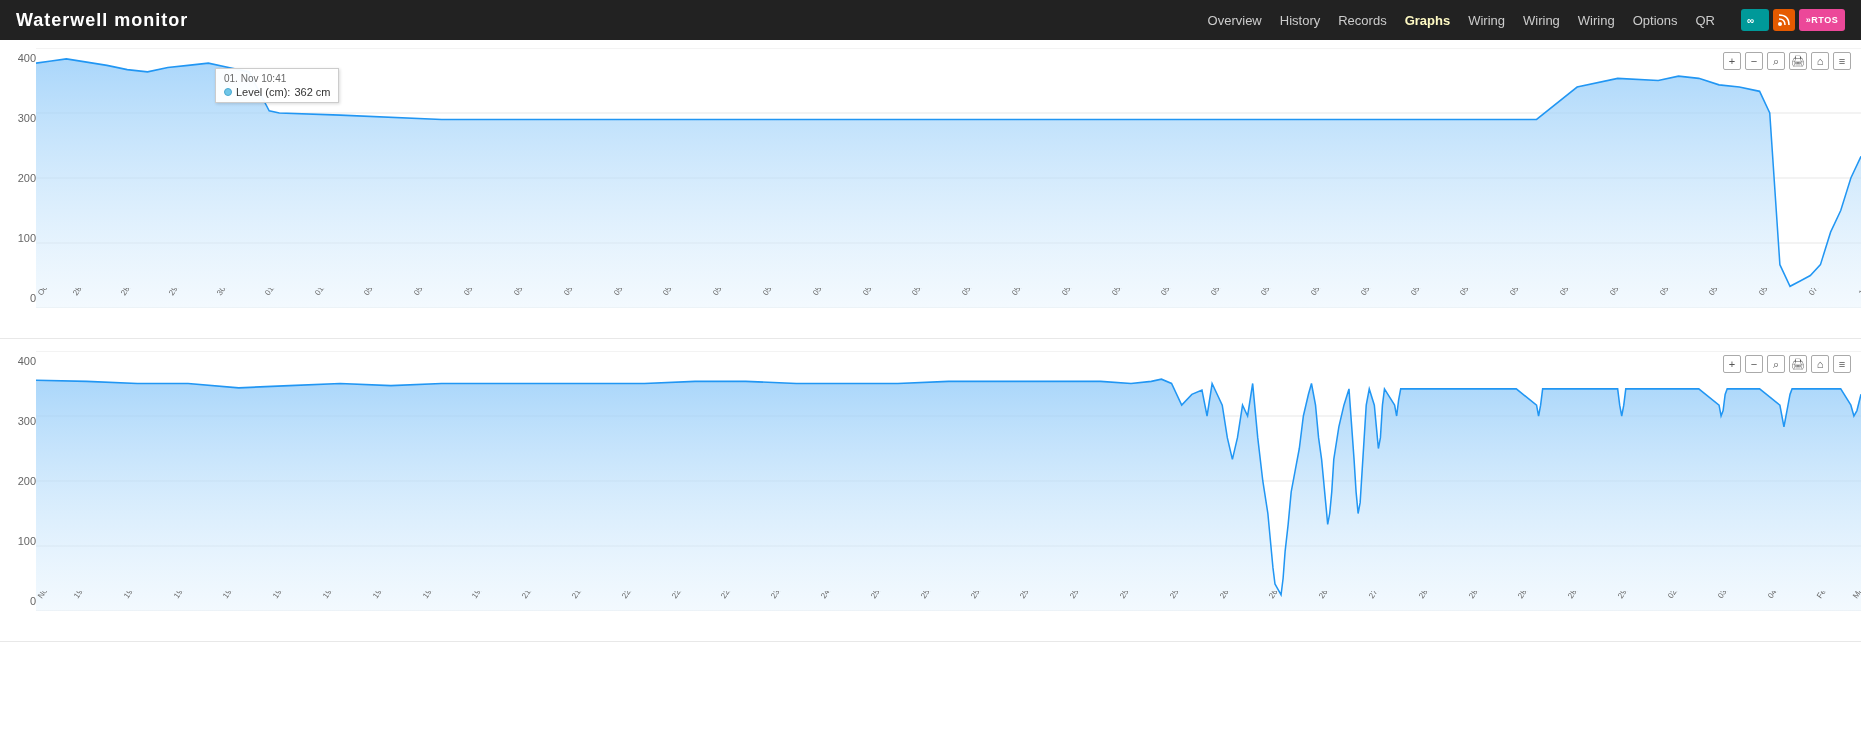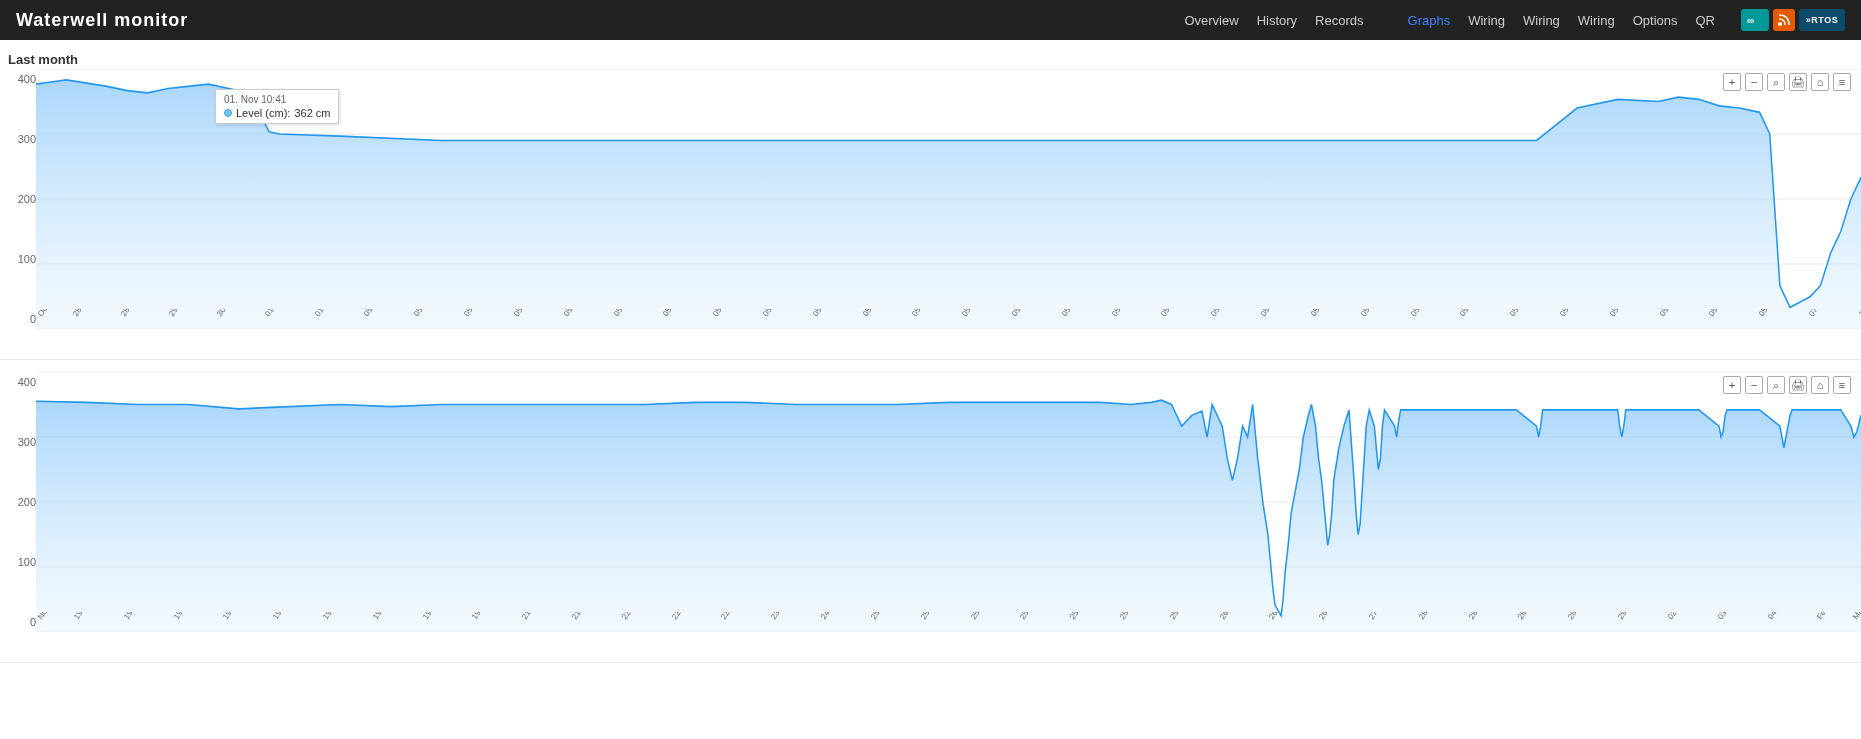--- a/index.html
+++ b/index.html
@@ -26,23 +26,22 @@
       align-items: center;
       gap: 18px;
     }
     .nav-item {
       color: #ccc;
       text-decoration: none;
       font-size: 13px;
       cursor: pointer;
     }
     .nav-item.active {
-      color: #3b82f6;
-      font-weight: normal;
-      margin-left: 26px;
+      color: #fef9c3;
+      font-weight: bold;
     }
     .nav-icons {
       display: flex;
       align-items: center;
       gap: 4px;
       margin-left: 8px;
     }
     .icon-arduino {
       width: 28px; height: 22px;
       background: #009999;
@@ -52,21 +51,21 @@
     }
     .icon-rss {
       width: 22px; height: 22px;
       background: #e55a00;
       border-radius: 3px;
       display: flex; align-items: center; justify-content: center;
       color: white; font-size: 9px;
     }
     .icon-rtos {
       width: 46px; height: 22px;
-      background: #0c4a6e;
+      background: #ec4899;
       border-radius: 3px;
       display: flex; align-items: center; justify-content: center;
       color: white; font-size: 10px; font-weight: bold;
     }
 
     
     .chart-section {
       position: relative;
       padding: 8px 0 0 0;
       border-bottom: 1px solid #e8e8e8;
@@ -225,21 +224,20 @@
           <path d="M2 6 Q8 6 8 12" stroke="white" stroke-width="1.5" fill="none"></path>
           <path d="M2 2 Q12 2 12 12" stroke="white" stroke-width="1.5" fill="none"></path>
         </svg>
       </div>
       <div class="icon-rtos" style="font-size:9px; letter-spacing:0.5px;">»RTOS</div>
     </div>
   </div>
 </div>
 
 <div class="chart-section">
-  <div class="chart-title">Last month</div>
   <div class="chart-container">
 
     <div class="chart-toolbar">
       <div class="toolbar-btn">+</div>
       <div class="toolbar-btn">−</div>
       <div class="toolbar-btn">⌕</div>
       <div class="toolbar-btn">🖨</div>
       <div class="toolbar-btn">⌂</div>
       <div class="toolbar-btn">≡</div>
     </div>

